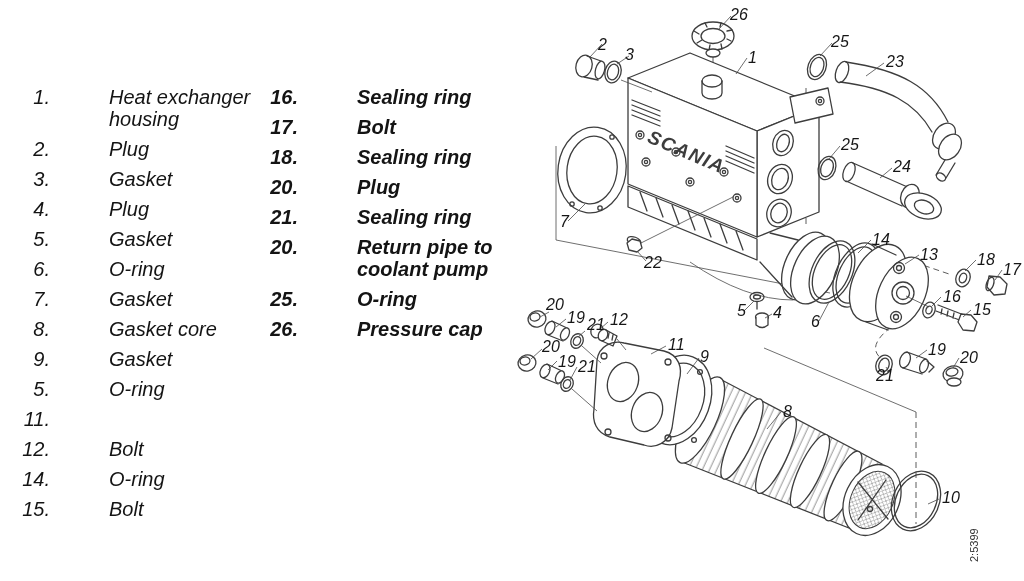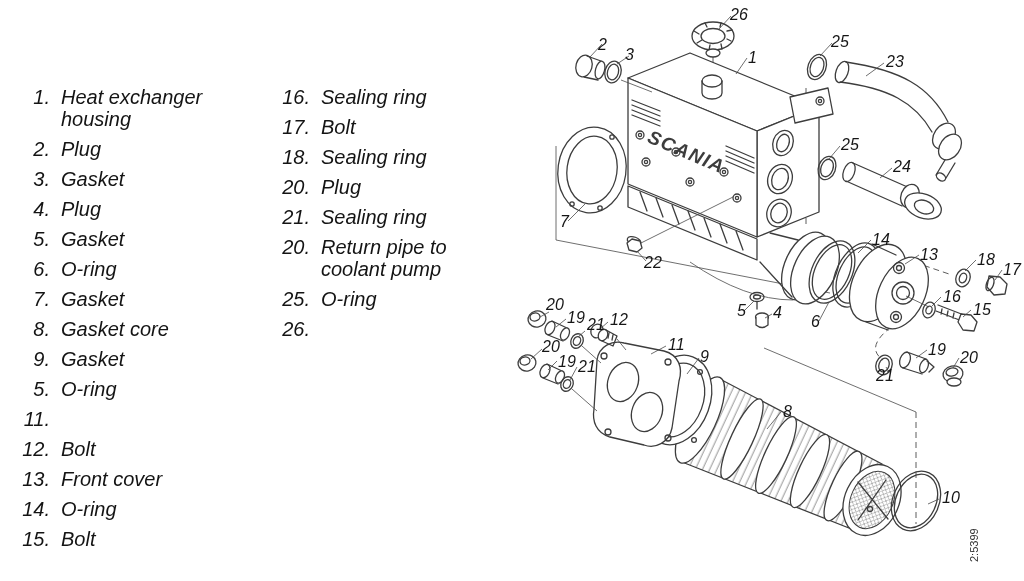--- a/index.html
+++ b/index.html
@@ -1,23 +1,23 @@
 <!DOCTYPE html>
 <html><head>
 <meta charset="utf-8">
 <style>
   html,body{margin:0;padding:0;background:#fff;}
   .page{position:relative;width:1024px;height:581px;background:#fff;overflow:hidden;
         font-family:"Liberation Sans",sans-serif;}
   .plist{position:absolute;top:86px;font-style:italic;font-size:20px;line-height:22px;color:#141414;}
   .col1{left:10px;}
-  .col2{left:270px;}
+  .col2{left:258px;font-weight:bold;}
   .pitem{display:flex;margin-bottom:8px;}
   .pnum{flex:0 0 40px;text-align:right;margin-right:11px;}
-  .plab{width:162px;}
+  .plab{width:162px;margin-left:48px;}
   svg{position:absolute;left:0;top:0;}
   .s  {stroke:#3d3d3d;fill:none;stroke-width:1.3;stroke-linejoin:round;stroke-linecap:round;}
   .sw {stroke:#3d3d3d;fill:#fff; stroke-width:1.3;stroke-linejoin:round;}
   .thin{stroke:#4a4a4a;fill:none;stroke-width:.8;}
   .dash{stroke:#4a4a4a;fill:none;stroke-width:.9;stroke-dasharray:6 4;}
   .callout{font-family:"Liberation Sans",sans-serif;font-style:italic;font-size:16px;fill:#161616;}
   .brand{font-family:"Liberation Sans",sans-serif;font-style:italic;font-weight:bold;
          font-size:19px;letter-spacing:1.5px;fill:#3d3d3d;}
   .dwg{font-family:"Liberation Sans",sans-serif;font-size:11px;fill:#333;}
 </style>
@@ -68,24 +68,20 @@
         <span class="plab">O-ring</span>
       </div>
     <div class="pitem">
         <span class="pnum">11.</span>
       </div>
     <div class="pitem">
         <span class="pnum">12.</span>
         <span class="plab">Bolt</span>
       </div>
     <div class="pitem">
-        <span class="pnum">13.</span>
-        <span class="plab">Front cover</span>
-      </div>
-    <div class="pitem">
         <span class="pnum">14.</span>
         <span class="plab">O-ring</span>
       </div>
     <div class="pitem">
         <span class="pnum">15.</span>
         <span class="plab">Bolt</span>
       </div>
   </div>
 
   <div class="plist col2">
@@ -112,20 +108,21 @@
     <div class="pitem">
         <span class="pnum">20.</span>
         <span class="plab">Return pipe to coolant pump</span>
       </div>
     <div class="pitem">
         <span class="pnum">25.</span>
         <span class="plab">O-ring</span>
       </div>
     <div class="pitem">
         <span class="pnum">26.</span>
+        <span class="plab">Pressure cap</span>
       </div>
   </div>
 
   <svg width="1024" height="581" viewBox="0 0 1024 581">
     <defs>
       <pattern id="ribs" width="6.5" height="9" patternUnits="userSpaceOnUse" patternTransform="rotate(25)">
         <line x1="3" y1="-1" x2="3" y2="10" stroke="#777" stroke-width="0.8"></line>
       </pattern>
       <pattern id="mesh" width="5" height="5" patternUnits="userSpaceOnUse">
         <path d="M0,0 L5,5 M5,0 L0,5" stroke="#666" stroke-width="0.5"></path>

